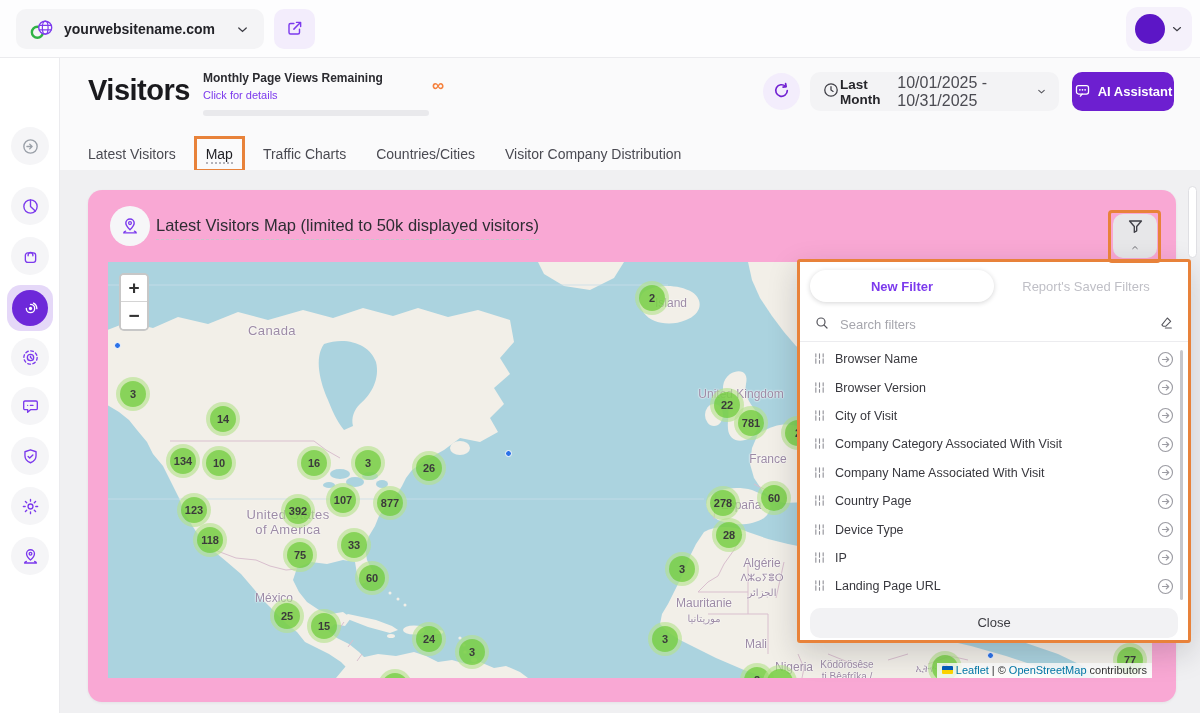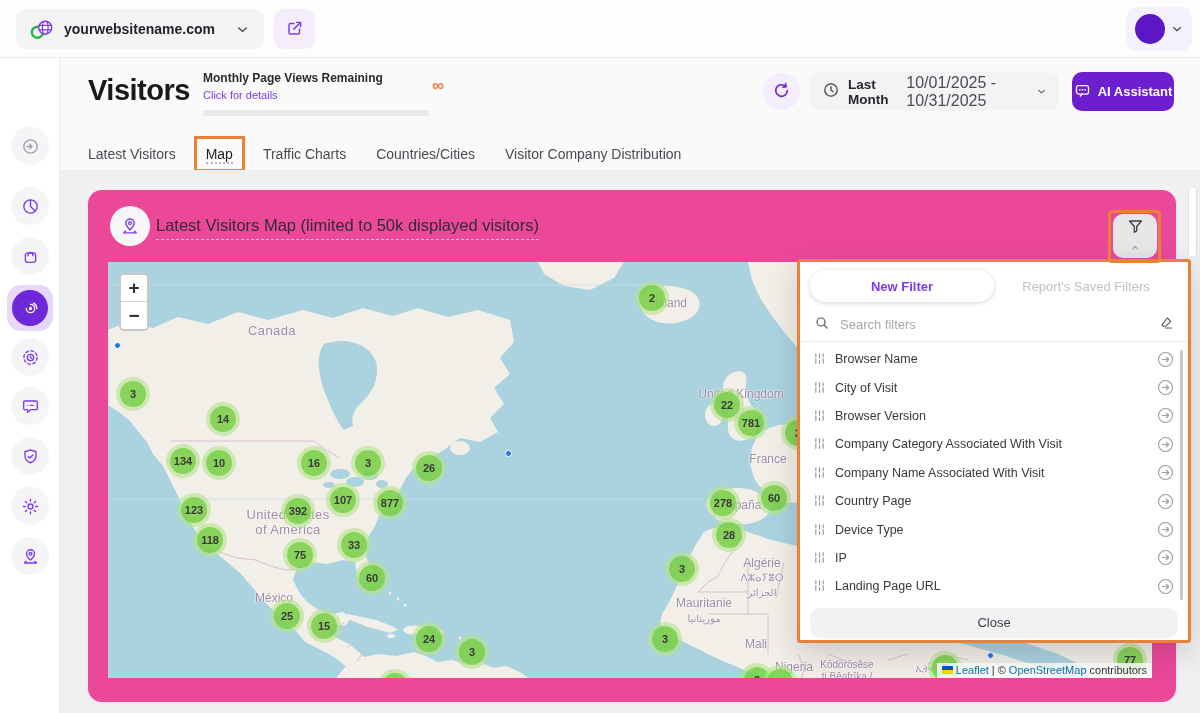--- a/index.html
+++ b/index.html
@@ -34,35 +34,35 @@
 
   
   .main { position:absolute; left:60px; top:58px; width:1140px; height:655px; background:#fafafb; }
   .page-title { position:absolute; left:28px; top:16px; font-size:29px; font-weight:800; color:#1a1a1e; letter-spacing:-.5px; }
   .quota { position:absolute; left:143px; top:13px; width:236px; }
   .quota-title { font-size:12px; font-weight:700; color:#2b2b30; }
   .quota-link { font-size:11px; color:#7c3aed; margin-top:2px; display:inline-block; cursor:pointer; }
   .quota-bar { margin-top:7px; height:6px; width:226px; background:#e9e9ec; border-radius:3px; }
   .infinity { position:absolute; left:372px; top:18px; font-size:17px; font-weight:700; color:#f5813d; }
   .refresh-btn { position:absolute; left:703px; top:15px; width:37px; height:37px; border:none; border-radius:50%; background:#f3edfc; color:#7222d2; display:flex; align-items:center; justify-content:center; cursor:pointer; }
-  .daterange { position:absolute; left:750px; top:14px; width:249px; height:39px; background:#f3f3f5; border-radius:10px; display:flex; align-items:center; padding:0 12px; gap:8px; cursor:pointer; }
+  .daterange { position:absolute; left:750px; top:14px; width:249px; height:39px; background:#f3f3f5; border-radius:10px; display:flex; align-items:center; padding:0 12px; cursor:pointer; }
   .dr-label { font-size:13.5px; font-weight:700; color:#26262b; }
   .dr-range { font-size:16px; color:#4b4b52; }
   .ai-btn { position:absolute; left:1012px; top:14px; width:102px; height:39px; background:#6d1fd0; border:none; border-radius:10px; color:#fff; display:flex; align-items:center; justify-content:center; gap:7px; font-size:13px; font-weight:700; cursor:pointer; }
 
   
   .tabs { position:absolute; left:26px; top:78px; display:flex; gap:26px; align-items:center; height:36px; }
   .tab { font-size:14px; color:#4a4a52; cursor:pointer; padding:0 2px; }
   .tab.active { color:#1f1f24; font-weight:500; }
   .tab.active .tab-label { border-bottom:2px dotted #b3b3ba; padding-bottom:0; }
   .tab.annotated { outline:3px solid #e8823a; outline-offset:7px; }
 
   
   .content { position:absolute; left:0; top:112px; width:1140px; height:543px; background:#f0f0f2; }
-  .card { position:absolute; left:28px; top:20px; width:1088px; height:512px; background:#ec4899; border-radius:14px; box-shadow:0 1px 3px rgba(20,20,30,.06); }
+  .card { position:absolute; left:28px; top:20px; width:1088px; height:512px; background:#f9a8d4; border-radius:14px; box-shadow:0 1px 3px rgba(20,20,30,.06); }
   .pin-badge { position:absolute; left:22px; top:16px; width:40px; height:40px; border-radius:50%; background:#f6f6f8; color:#7c3aed; display:flex; align-items:center; justify-content:center; }
   .card-title { position:absolute; left:68px; top:26px; font-size:16.5px; color:#2d2d33; border-bottom:1px dashed #c6c6cc; padding-bottom:4px; }
   .filter-btn { position:absolute; left:1025px; top:24px; width:44px; height:44px; background:#e7e7e9; border:none; border-radius:10px; display:flex; flex-direction:column; align-items:center; justify-content:center; gap:1px; color:#3f3f46; cursor:pointer; }
 
   
   .map { position:absolute; left:20px; top:72px; width:1044px; height:416px; overflow:hidden; background:#abd3df; cursor:grab; }
   .map svg.land { position:absolute; left:0; top:0; }
   .lbl { position:absolute; transform:translate(-50%,-50%); font-size:12px; color:#9d8ba6; white-space:nowrap; text-shadow:0 0 2px #fff, 0 0 2px #fff; pointer-events:none; }
   .lbl.lg { font-size:13px; letter-spacing:.4px; }
   .lbl.sm { font-size:10px; }
@@ -523,33 +523,33 @@
             <svg viewBox="0 0 18 18" width="17" height="17" fill="none" stroke="#9c9ca3" stroke-width="1.2" stroke-linecap="round" stroke-linejoin="round">
               <circle cx="9" cy="9" r="7.4"></circle>
               <path d="M5.8 9h6.2M9.8 6.4L12.4 9l-2.6 2.6"></path>
             </svg>
           </span>
      </div>
         <div class="fp-row">
        <span><svg viewBox="0 0 12 12" width="11" height="11" stroke="#8f8f96" stroke-width="1.2" stroke-linecap="round">
               <path d="M2 .8v3.4M2 6.4v4.8M6 .8v5M6 8.2v3M10 .8v3.4M10 6.4v4.8"></path>
             </svg></span>
+       <span class="fp-row-label">Browser Version</span>
+       <span class="fp-arrow">
+            <svg viewBox="0 0 18 18" width="17" height="17" fill="none" stroke="#9c9ca3" stroke-width="1.2" stroke-linecap="round" stroke-linejoin="round">
+              <circle cx="9" cy="9" r="7.4"></circle>
+              <path d="M5.8 9h6.2M9.8 6.4L12.4 9l-2.6 2.6"></path>
+            </svg>
+          </span>
+     </div>
+        <div class="fp-row">
+       <span><svg viewBox="0 0 12 12" width="11" height="11" stroke="#8f8f96" stroke-width="1.2" stroke-linecap="round">
+              <path d="M2 .8v3.4M2 6.4v4.8M6 .8v5M6 8.2v3M10 .8v3.4M10 6.4v4.8"></path>
+            </svg></span>
        <span class="fp-row-label">City of Visit</span>
-       <span class="fp-arrow">
-            <svg viewBox="0 0 18 18" width="17" height="17" fill="none" stroke="#9c9ca3" stroke-width="1.2" stroke-linecap="round" stroke-linejoin="round">
-              <circle cx="9" cy="9" r="7.4"></circle>
-              <path d="M5.8 9h6.2M9.8 6.4L12.4 9l-2.6 2.6"></path>
-            </svg>
-          </span>
-     </div>
-        <div class="fp-row">
-       <span><svg viewBox="0 0 12 12" width="11" height="11" stroke="#8f8f96" stroke-width="1.2" stroke-linecap="round">
-              <path d="M2 .8v3.4M2 6.4v4.8M6 .8v5M6 8.2v3M10 .8v3.4M10 6.4v4.8"></path>
-            </svg></span>
-       <span class="fp-row-label">Browser Version</span>
        <span class="fp-arrow">
             <svg viewBox="0 0 18 18" width="17" height="17" fill="none" stroke="#9c9ca3" stroke-width="1.2" stroke-linecap="round" stroke-linejoin="round">
               <circle cx="9" cy="9" r="7.4"></circle>
               <path d="M5.8 9h6.2M9.8 6.4L12.4 9l-2.6 2.6"></path>
             </svg>
           </span>
      </div>
         <div class="fp-row">
        <span><svg viewBox="0 0 12 12" width="11" height="11" stroke="#8f8f96" stroke-width="1.2" stroke-linecap="round">
               <path d="M2 .8v3.4M2 6.4v4.8M6 .8v5M6 8.2v3M10 .8v3.4M10 6.4v4.8"></path>

